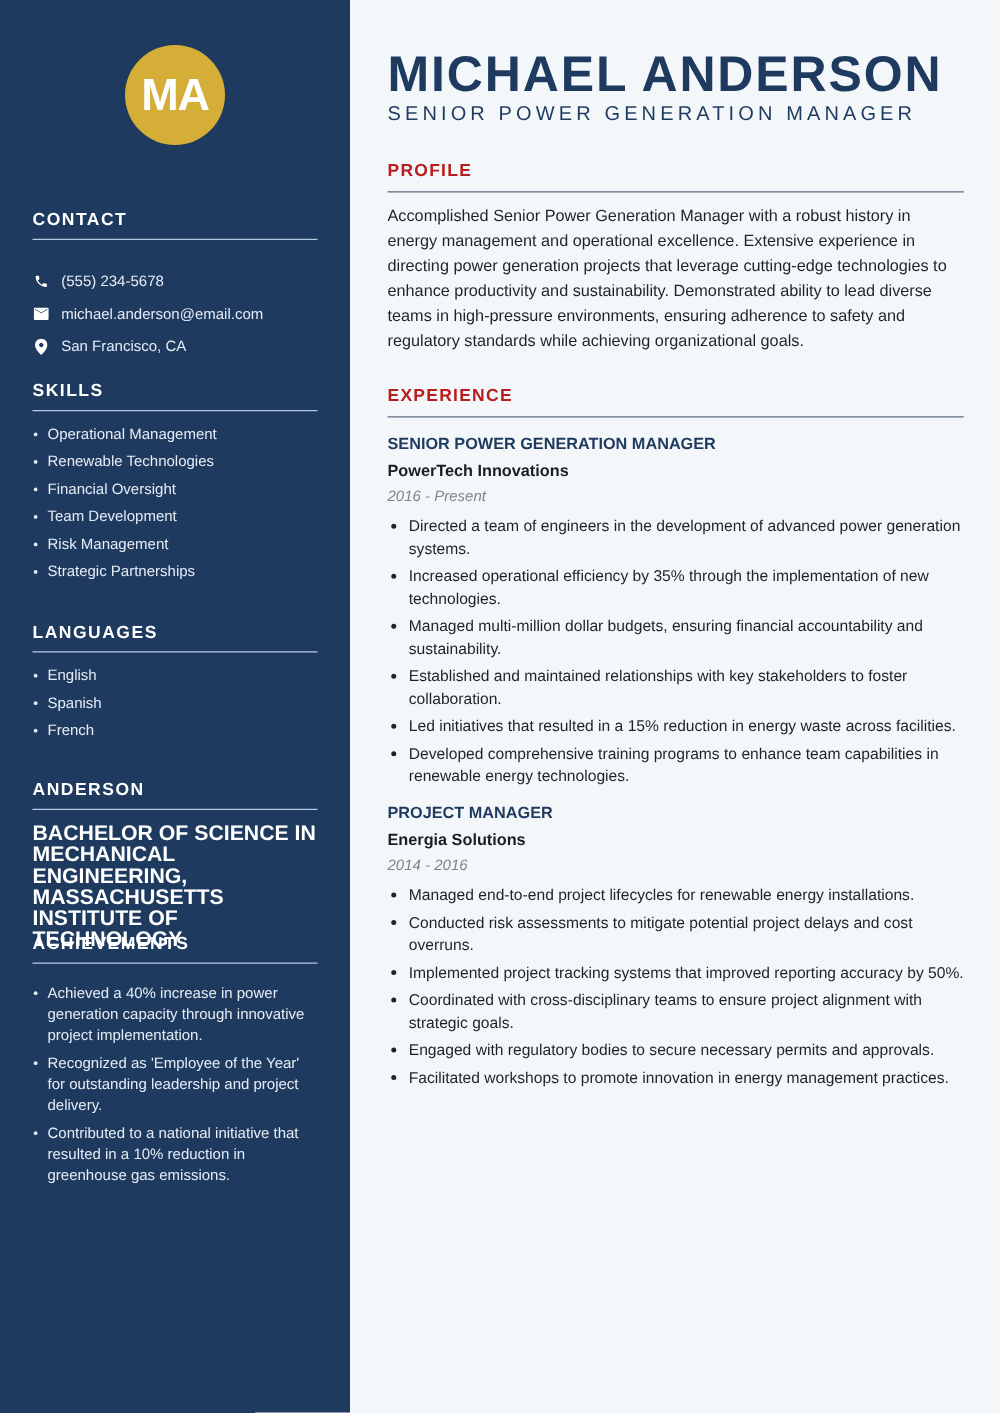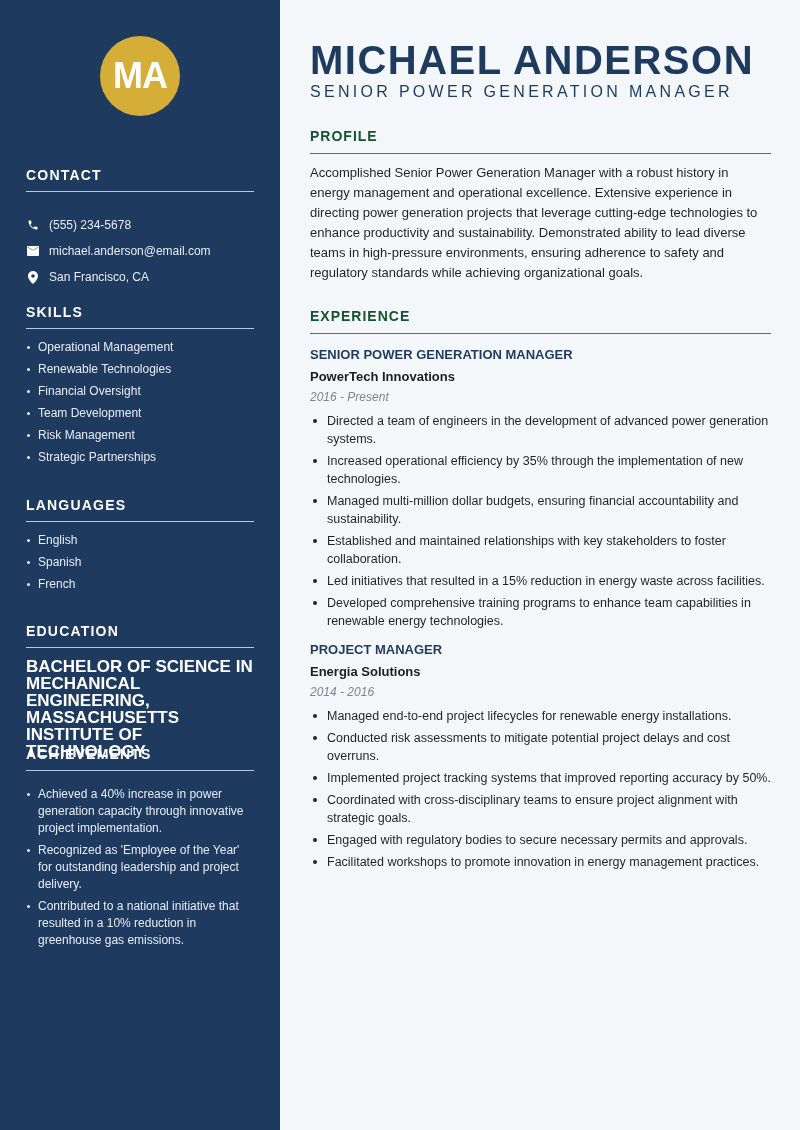--- a/index.html
+++ b/index.html
@@ -12,21 +12,21 @@
   .contact-row { display:flex; align-items:center; font-size:12px; color:#e6ecf5; height:26px; }
   .contact-row .ic { width:14px; height:14px; margin-right:9px; display:inline-flex; align-items:center; justify-content:center; }
   .side-list { list-style:none; margin:0; padding:0; }
   .side-list li { position:relative; padding-left:12px; font-size:12px; color:#e6ecf5; line-height:17px; margin-bottom:5px; }
   .side-list li::before { content:""; position:absolute; left:1px; top:7px; width:3px; height:3px; background:#e6ecf5; border-radius:50%; }
   .edu-text { font-size:17px; font-weight:bold; line-height:17px; color:#fff; margin-top:10px; }
   .main { position:absolute; left:310px; top:0; width:461px; }
   .name { position:absolute; left:0; top:38px; font-size:40px; font-weight:bold; color:#1e3a5f; letter-spacing:1.5px; white-space:nowrap; }
   .role { position:absolute; left:0; top:83px; font-size:16px; color:#1e3a5f; letter-spacing:3.3px; white-space:nowrap; }
   .m-section { position:absolute; left:0; width:461px; }
-  .m-title { font-size:14px; font-weight:bold; color:#14532d; letter-spacing:1px; padding-bottom:9px; border-bottom:1.2px solid #5a6c80; }
+  .m-title { font-size:14px; font-weight:bold; color:#b91c1c; letter-spacing:1px; padding-bottom:9px; border-bottom:1.2px solid #5a6c80; }
   .profile-text { font-size:13px; line-height:20px; color:#1f2328; margin-top:9px; }
   .job { margin-top:10px; }
   .job-title { font-size:13px; font-weight:bold; color:#1e3a5f; }
   .job-company { font-size:13px; font-weight:bold; color:#1a1d21; margin-top:7px; }
   .job-dates { font-size:12px; font-style:italic; color:#7d858e; margin-top:6px; }
   .job-list { list-style:none; margin:8px 0 0 0; padding:0; }
   .job-list li { position:relative; padding-left:17px; font-size:12.5px; line-height:18px; color:#1f2328; margin-bottom:4px; }
   .job-list li::before { content:""; position:absolute; left:3px; top:7px; width:4px; height:4px; background:#1f2328; border-radius:50%; }
 </style>
 </head>
@@ -83,21 +83,21 @@
     <div class="side-section" style="top:497px;">
       <h3 class="side-title">LANGUAGES</h3>
       <ul class="side-list" style="margin-top:10px;">
         <li>English</li>
         <li>Spanish</li>
         <li>French</li>
       </ul>
     </div>
 
     <div class="side-section" style="top:623px;">
-      <h3 class="side-title">EDUCATION</h3>
+      <h3 class="side-title">ANDERSON</h3>
       <div class="edu-text">BACHELOR OF SCIENCE IN MECHANICAL ENGINEERING, MASSACHUSETTS INSTITUTE OF TECHNOLOGY</div>
     </div>
 
     <div class="side-section" style="top:746px;">
       <h3 class="side-title">ACHIEVEMENTS</h3>
       <ul class="side-list" style="margin-top:15px;">
         <li>Achieved a 40% increase in power generation capacity through innovative project implementation.</li>
         <li>Recognized as 'Employee of the Year' for outstanding leadership and project delivery.</li>
         <li>Contributed to a national initiative that resulted in a 10% reduction in greenhouse gas emissions.</li>
       </ul>

